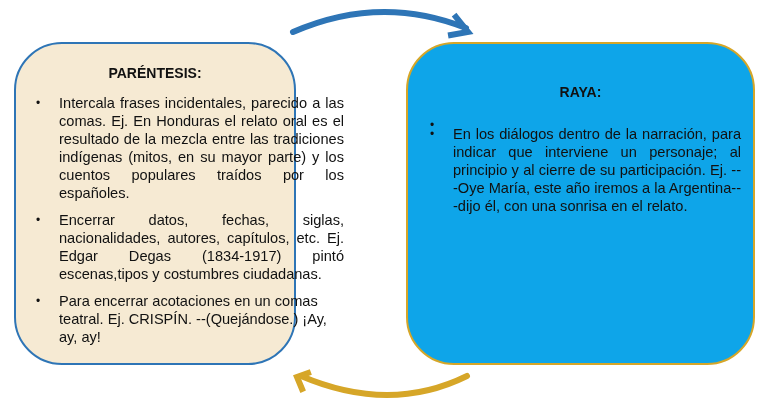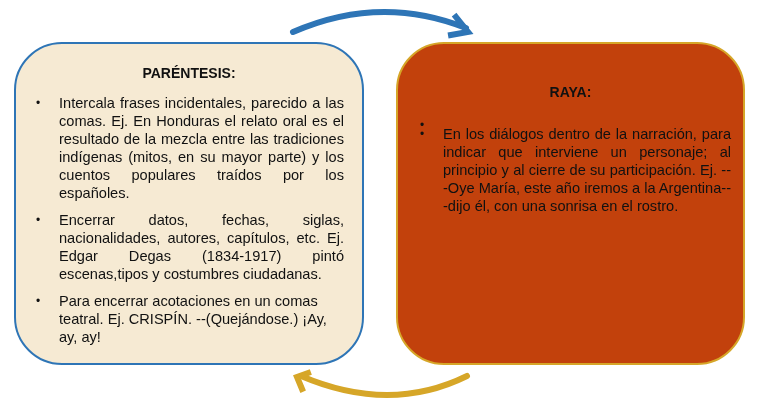--- a/index.html
+++ b/index.html
@@ -1,20 +1,20 @@
 <!DOCTYPE html>
 <html><head>
 <meta charset="utf-8">
 <style>
   html, body { margin:0; padding:0; background:#ffffff; }
   body { width:778px; height:406px; position:relative; overflow:hidden;
          font-family:"Liberation Sans", sans-serif; color:#111; }
   .box { position:absolute; box-sizing:border-box; border-radius:48px; border-width:2px; border-style:solid; }
-  #box-left { left:14px; top:42px; width:350px; height:323px; background:#f6ead3; border-color:#2e75b6; }
-  #box-right { left:396px; top:42px; width:349px; height:323px; background:#c2410c; border-color:#d6a628; }
+  #box-left { left:14px; top:42px; width:282px; height:323px; background:#f6ead3; border-color:#2e75b6; }
+  #box-right { left:406px; top:42px; width:349px; height:323px; background:#0ea5e9; border-color:#d6a628; }
   .title { position:absolute; left:0; right:0; text-align:center; font-weight:bold; font-size:14px; }
   #box-left .title { top:21px; }
   #box-right .title { top:40px; }
   ul { list-style:none; margin:0; padding:0; position:absolute; }
   li { position:relative; font-size:14.6px; line-height:18px; text-align:justify; margin-bottom:9px; }
   li .bullet { position:absolute; left:-23px; top:0; font-size:12px; }
   #box-left ul { left:43px; top:50px; width:285px; }
   #box-right ul { left:45px; top:72px; width:288px; }
   svg.arrows { position:absolute; left:0; top:0; }
 </style>
@@ -36,15 +36,15 @@
     <li><span class="bullet">•</span><span>Intercala frases incidentales, parecido a las comas.  Ej. En Honduras el relato oral es el resultado de la mezcla entre las tradiciones indígenas (mitos, en su mayor parte) y los cuentos populares traídos por los españoles.</span></li>
     <li><span class="bullet">•</span><span>Encerrar datos, fechas, siglas, nacionalidades, autores, capítulos, etc. Ej. Edgar Degas (1834-1917) pintó escenas,tipos y costumbres ciudadanas.</span></li>
     <li style="text-align:left"><span class="bullet">•</span><span>Para encerrar acotaciones en un comas teatral. Ej. CRISPÍN. --(Quejándose.)  ¡Ay, ay, ay!</span></li>
   </ul>
 </div>
 
 <div class="box" id="box-right">
   <div class="title">RAYA:</div>
   <ul>
     <li style="text-align:left"><span class="bullet">•</span></li>
-    <li><span class="bullet">•</span><span>En los diálogos dentro de la narración, para indicar que interviene un personaje; al principio y al cierre de su participación.  Ej. ---Oye María, este año iremos a la Argentina---dijo él, con una sonrisa en el rostro.</span></li>
+    <li><span class="bullet">•</span><span>En los diálogos dentro de la narración, para indicar que interviene un personaje; al principio y al cierre de su participación.  Ej. ---Oye María, este año iremos a la Argentina---dijo él, con una sonrisa en el relato.</span></li>
   </ul>
 </div>
 
 </body></html>

